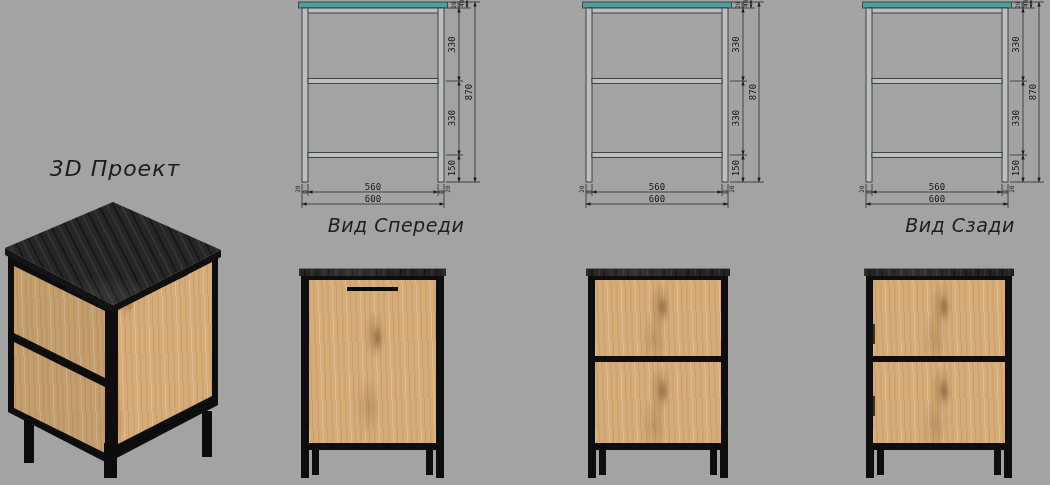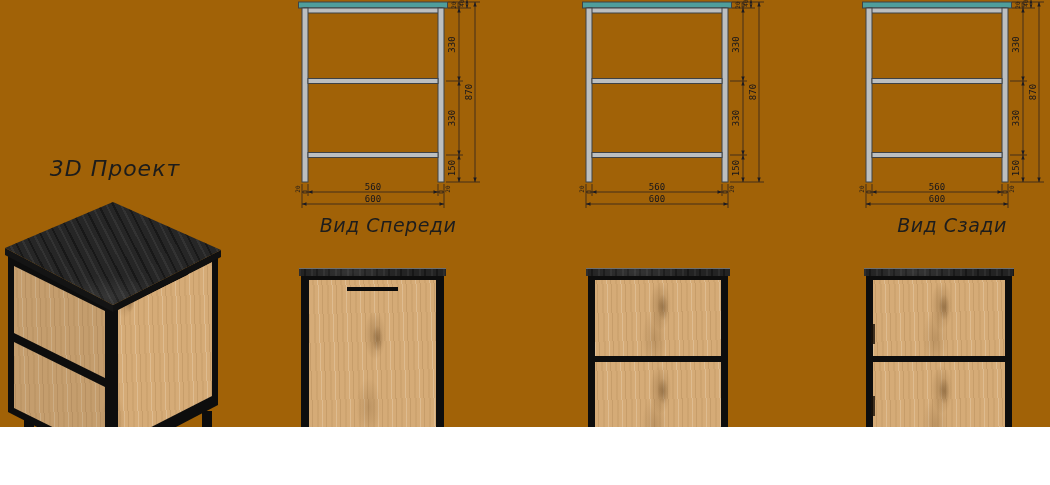--- a/index.html
+++ b/index.html
@@ -1,29 +1,29 @@
 <!DOCTYPE html>
 <html><head>
 <meta charset="utf-8">
 <style>
   html,body { margin:0; padding:0; background:#ffffff; }
   .sheet {
-    position:relative; width:1050px; height:427px; overflow:hidden;
-    background:#a16207; font-family:"Liberation Sans", sans-serif;
+    position:relative; width:1050px; height:485px; overflow:hidden;
+    background:#a3a3a3; font-family:"Liberation Sans", sans-serif;
   }
 
   
   .proj-label {
     position:absolute; left:30px; top:156px; width:170px;
     text-align:center; font-style:italic; font-weight:500;
     font-size:22px; letter-spacing:1px; color:#1c1c1c;
     font-family:"DejaVu Sans", sans-serif;
   }
   .vlabel {
-    position:absolute; top:214px; left:4px; width:212px;
+    position:absolute; top:214px; left:12px; width:212px;
     text-align:center; font-style:italic; font-weight:500;
     font-size:19px; letter-spacing:0.5px; color:#1d1d1d;
     font-family:"DejaVu Sans", sans-serif;
   }
 
   
   .col { position:absolute; top:0; width:212px; height:485px; }
   .col.c1 { left:278px; } .col.c2 { left:562px; } .col.c3 { left:842px; }
   svg.tech { position:absolute; left:0; top:0; overflow:hidden; }
   .dimtxt text { text-anchor:middle; fill:#15151d;

